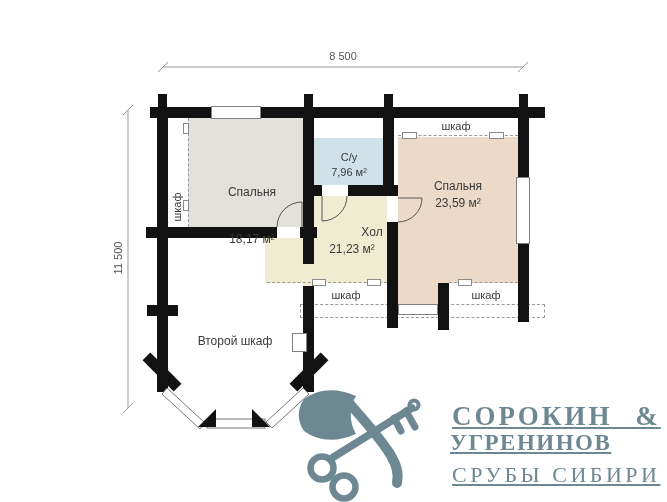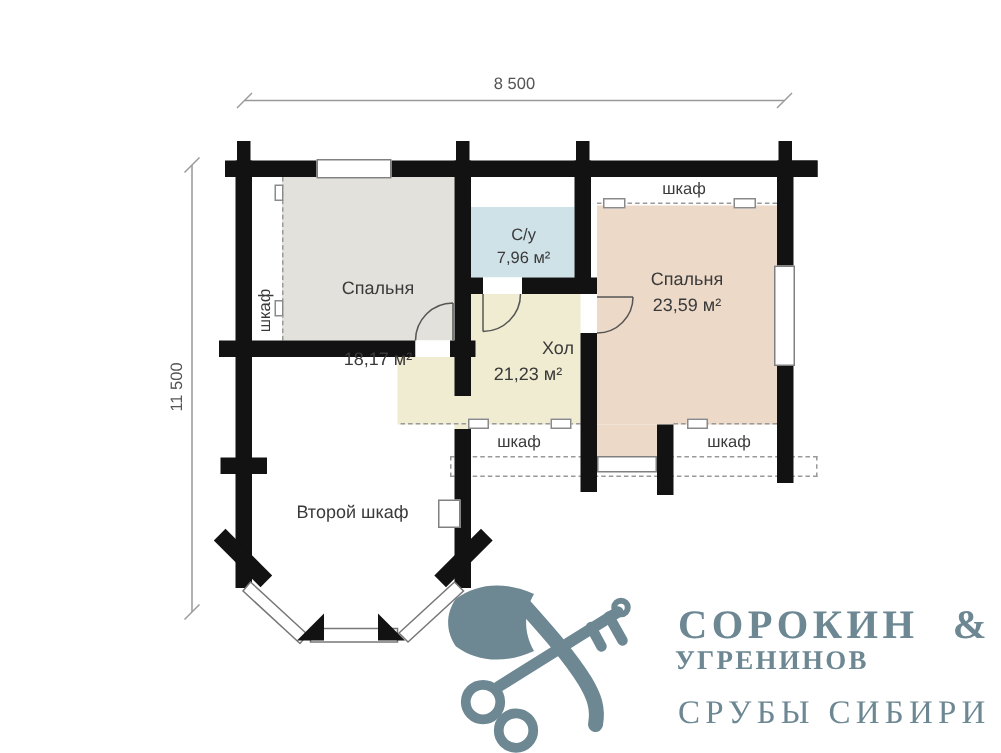--- a/index.html
+++ b/index.html
@@ -15,23 +15,23 @@
   .dashrect{position:absolute;border:1px dashed #999;box-sizing:border-box;}
   .mark{position:absolute;background:#fff;border:1px solid #8a8a8a;box-sizing:border-box;}
   .lbl{position:absolute;transform:translate(-50%,-50%);white-space:nowrap;
        color:#3a3a3a;font-size:12px;text-align:center;}
   .lbl.small{font-size:11px;}
   .lbl.rot{transform:translate(-50%,-50%) rotate(-90deg);}
   .dim{position:absolute;transform:translate(-50%,-50%);white-space:nowrap;
        color:#555;font-size:11px;}
   .dim.rot{transform:translate(-50%,-50%) rotate(-90deg);}
   svg.overlay{position:absolute;left:0;top:0;pointer-events:none;}
-  .logo-line{position:absolute;font-family:"Liberation Serif",serif;white-space:nowrap;}
+  .logo-line{position:absolute;font-family:"Liberation Serif",serif;white-space:nowrap;text-decoration:underline;}
   .logo-l1{font-size:27px;font-weight:bold;letter-spacing:3px;word-spacing:13px;}
-  .logo-l2{font-size:18px;font-weight:bold;letter-spacing:1.5px;}
+  .logo-l2{font-size:23px;font-weight:bold;letter-spacing:1.5px;}
   .logo-l3{font-size:22px;font-weight:normal;letter-spacing:3.5px;}
 </style>
 </head>
 <body>
 
 <div id="canvas">
 
   <div class="fill" style="left: 188px; top: 118px; width: 115px; height: 109px; background-color: rgb(227, 225, 219);"></div>
   <div class="fill" style="left: 314px; top: 138px; width: 69px; height: 47px; background-color: rgb(207, 226, 231);"></div>
   <div class="fill" style="left: 398px; top: 137px; width: 120px; height: 146px; background-color: rgb(236, 217, 200);"></div>

